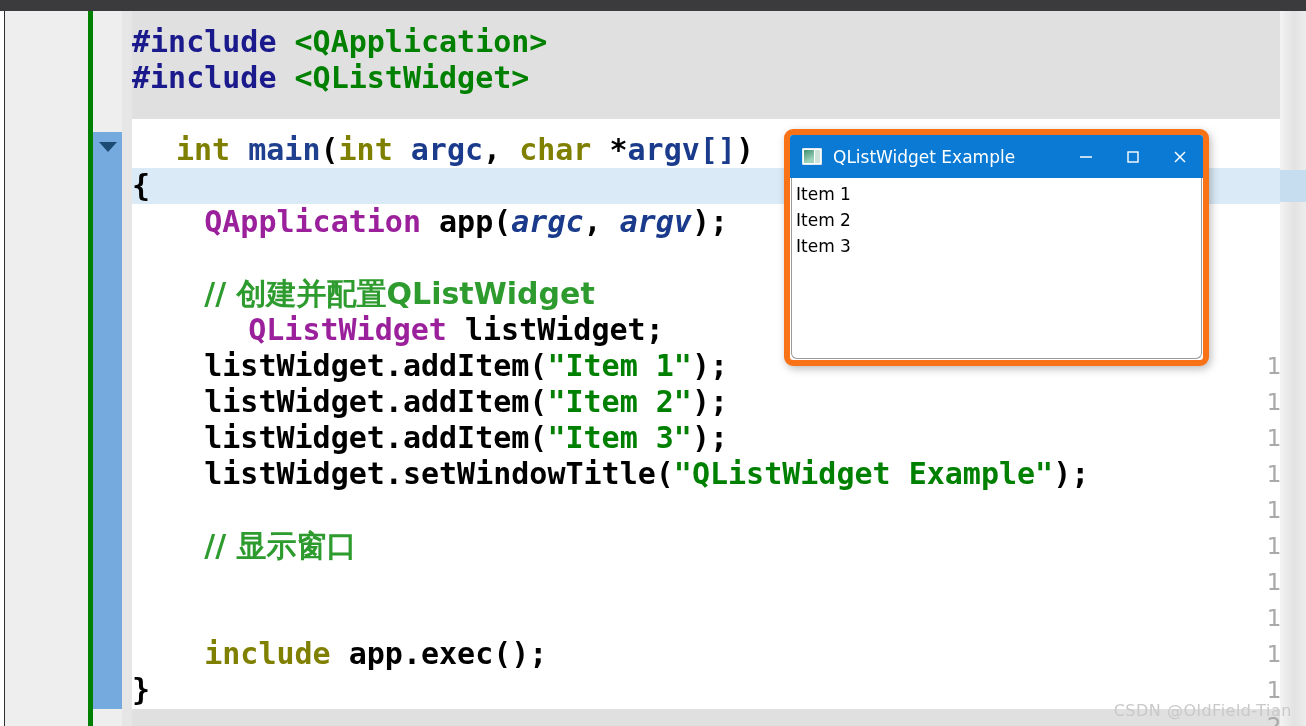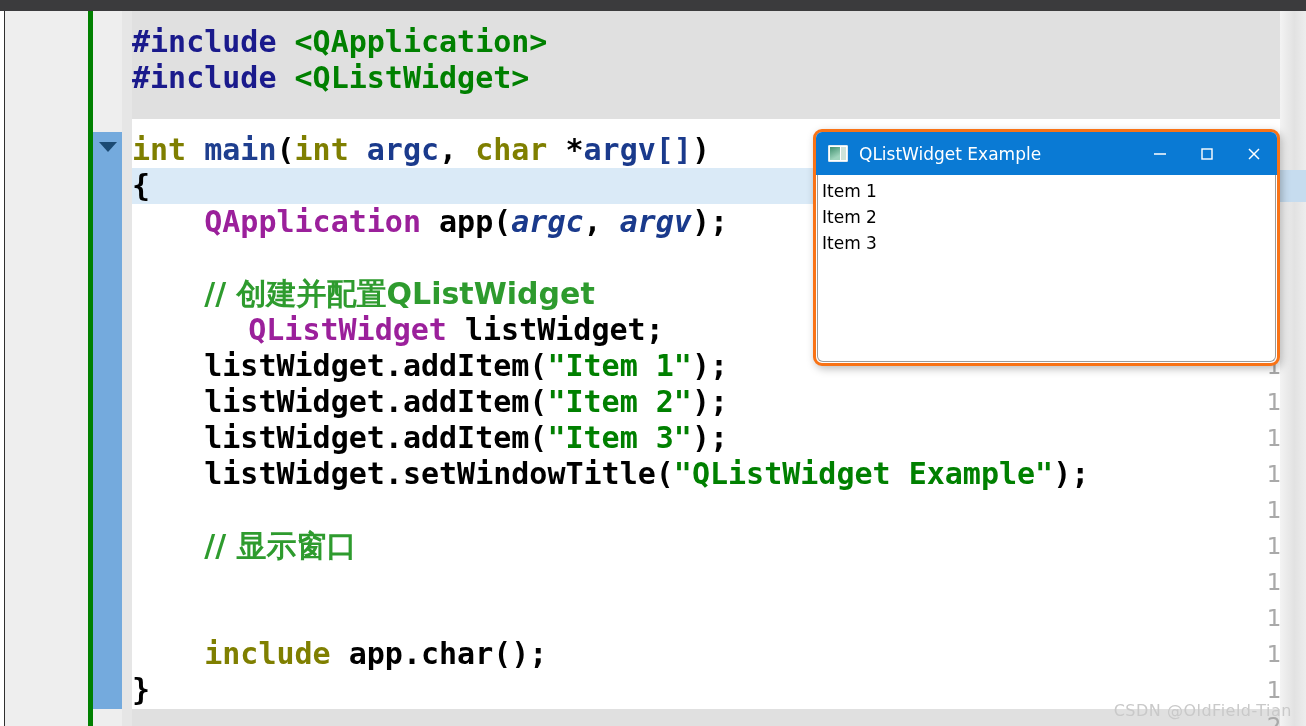--- a/index.html
+++ b/index.html
@@ -189,25 +189,25 @@
   .scroll-marker {
     position: absolute;
     right: 0;
     width: 26px;
     background: #c6dcef;
   }
 
   
   .qt-window {
     position: absolute;
-    left: 813px;
+    left: 784px;
     top: 129px;
-    width: 467px;
+    width: 425px;
     height: 237px;
-    border: 3px solid #f97316;
+    border: 6px solid #f97316;
     border-radius: 9px;
     box-sizing: border-box;
     background: #ffffff;
     box-shadow: 2px 3px 9px rgba(0,0,0,0.26);
     overflow: hidden;
     z-index: 40;
   }
   .qt-titlebar {
     position: relative;
     height: 43px;
@@ -337,21 +337,21 @@
     <div class="lnum" style="top:625px;">18</div>
     <div class="lnum" style="top:661px;">19</div>
     <div class="lnum" style="top:697px;">20</div>
 
     <div class="cline" style="top:13px;"><span class="t-pp">#include</span><span class="t-plain"> </span><span class="t-hdr">&lt;QApplication&gt;</span></div>
 
     <div class="cline" style="top:49px;"><span class="t-pp">#include</span><span class="t-plain"> </span><span class="t-hdr">&lt;QListWidget&gt;</span></div>
 
     <div class="cline" style="top:85px;"></div>
 
-    <div class="cline" style="top:121px;"><span class="t-kw">int</span><span> </span><span class="t-fn">main</span><span class="t-plain">(</span><span class="t-kw">int</span><span> </span><span class="t-var">argc</span><span class="t-plain">, </span><span class="t-kw">char</span><span class="t-plain"> *</span><span class="t-var">argv[]</span><span class="t-plain">)</span></div>
+    <div class="cline" style="top:121px;padding-left:44px;"><span class="t-kw">int</span><span> </span><span class="t-fn">main</span><span class="t-plain">(</span><span class="t-kw">int</span><span> </span><span class="t-var">argc</span><span class="t-plain">, </span><span class="t-kw">char</span><span class="t-plain"> *</span><span class="t-var">argv[]</span><span class="t-plain">)</span></div>
 
     <div class="cline" style="top:157px;"><span class="t-plain">{</span></div>
 
     <div class="cline" style="top:193px;"><span>    </span><span class="t-type">QApplication</span><span> </span><span class="t-plain">app</span><span class="t-plain">(</span><span class="t-param">argc</span><span class="t-plain">, </span><span class="t-param">argv</span><span class="t-plain">);</span></div>
 
     <div class="cline" style="top:229px;"></div>
 
     <div class="cline" style="top:265px;"><span>    </span><span class="t-com cjk">// 创建并配置QListWidget</span></div>
 
     <div class="cline" style="top:301px;margin-left:44px;"><span>    </span><span class="t-type">QListWidget</span><span> </span><span class="t-plain">listWidget</span><span class="t-plain">;</span></div>
@@ -365,21 +365,21 @@
     <div class="cline" style="top:445px;"><span>    </span><span class="t-plain">listWidget.setWindowTitle(</span><span class="t-str">"QListWidget Example"</span><span class="t-plain">);</span></div>
 
     <div class="cline" style="top:481px;"></div>
 
     <div class="cline" style="top:517px;"><span>    </span><span class="t-com cjk">// 显示窗口</span></div>
 
     <div class="cline" style="top:553px;"><span>    </span></div>
 
     <div class="cline" style="top:589px;"></div>
 
-    <div class="cline" style="top:625px;"><span>    </span><span class="t-kw">include</span><span> </span><span class="t-plain">app.char();</span></div>
+    <div class="cline" style="top:625px;"><span>    </span><span class="t-kw">include</span><span> </span><span class="t-plain">app.exec();</span></div>
 
     <div class="cline" style="top:661px;"><span class="t-plain">}</span></div>
 
     <div class="cline" style="top:697px;"></div>
 
   </div>
 
   <div class="scroll-track">
     <div class="scroll-marker" style="top:159px;height:32px;"></div>
   </div>

